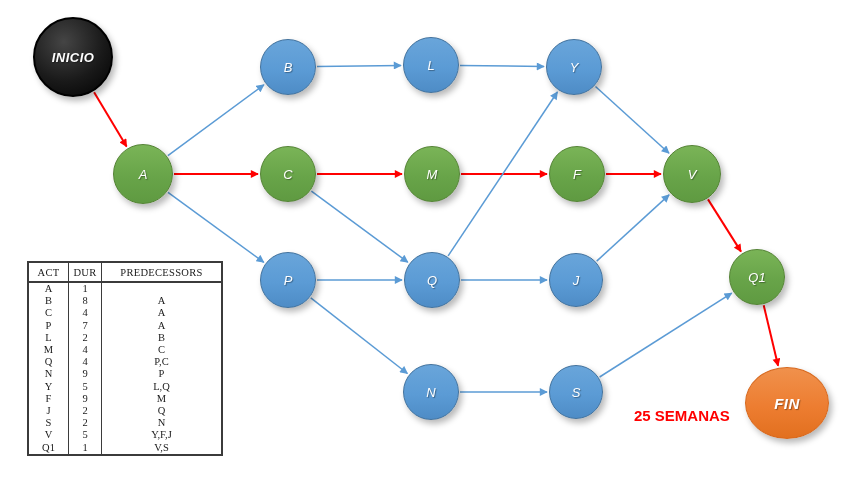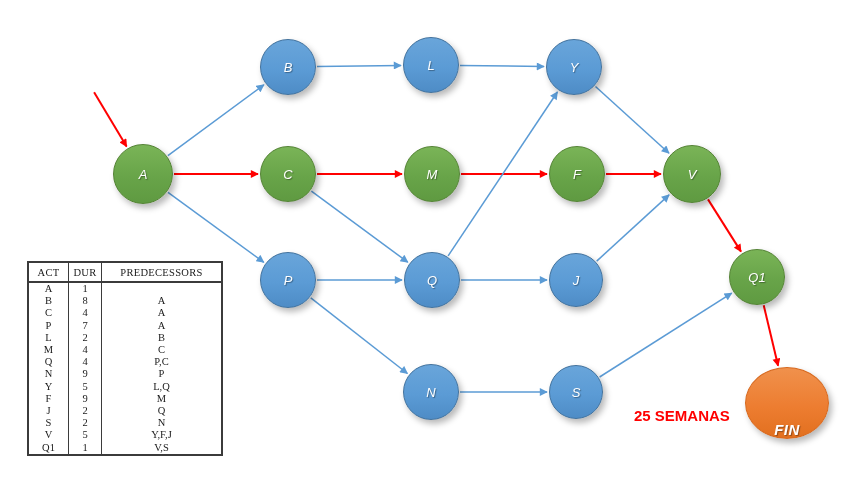--- a/index.html
+++ b/index.html
@@ -97,20 +97,23 @@
       <line x1="448.1" y1="255.9" x2="557.4" y2="92.0" stroke="#5B9BD5" stroke-width="1.5" marker-end="url(#arr-blue)"></line>
       <line x1="461.0" y1="280.0" x2="547.0" y2="280.0" stroke="#5B9BD5" stroke-width="1.5" marker-end="url(#arr-blue)"></line>
       <line x1="460.0" y1="392.0" x2="547.0" y2="392.0" stroke="#5B9BD5" stroke-width="1.5" marker-end="url(#arr-blue)"></line>
       <line x1="595.5" y1="86.5" x2="669.0" y2="153.2" stroke="#5B9BD5" stroke-width="1.5" marker-end="url(#arr-blue)"></line>
       <line x1="596.7" y1="261.1" x2="669.1" y2="194.9" stroke="#5B9BD5" stroke-width="1.5" marker-end="url(#arr-blue)"></line>
       <line x1="599.6" y1="377.0" x2="731.7" y2="293.1" stroke="#5B9BD5" stroke-width="1.5" marker-end="url(#arr-blue)"></line>
       <line x1="708.0" y1="199.4" x2="741.0" y2="251.6" stroke="#FF0000" stroke-width="2" marker-end="url(#arr-red)"></line>
       <line x1="763.7" y1="305.2" x2="778.1" y2="365.8" stroke="#FF0000" stroke-width="2" marker-end="url(#arr-red)"></line>
     </svg>
   <div id="nodes-layer">
+      <div class="node node--black node--terminal" style="left: 33px; top: 17px; width: 80px; height: 80px;">
+        <span class="node-label">INICIO</span>
+      </div>
       <div class="node node--green" style="left: 113px; top: 144px; width: 60px; height: 60px;">
         <span class="node-label">A</span>
       </div>
       <div class="node node--blue" style="left: 260px; top: 39px; width: 56px; height: 56px;">
         <span class="node-label">B</span>
       </div>
       <div class="node node--blue" style="left: 403px; top: 37px; width: 56px; height: 56px;">
         <span class="node-label">L</span>
       </div>
       <div class="node node--blue" style="left: 546px; top: 39px; width: 56px; height: 56px;">
@@ -139,21 +142,21 @@
       </div>
       <div class="node node--green" style="left: 729px; top: 249px; width: 56px; height: 56px;">
         <span class="node-label">Q1</span>
       </div>
       <div class="node node--blue" style="left: 403px; top: 364px; width: 56px; height: 56px;">
         <span class="node-label">N</span>
       </div>
       <div class="node node--blue" style="left: 549px; top: 365px; width: 54px; height: 54px;">
         <span class="node-label">S</span>
       </div>
-      <div class="node node--orange node--terminal node--fin" style="left: 745px; top: 367px; width: 84px; height: 72px; align-items: flex-end;">
+      <div class="node node--orange node--terminal node--fin" style="left: 745px; top: 367px; width: 84px; height: 72px;">
         <span class="node-label">FIN</span>
       </div>
     </div>
   <div class="annotation" id="annotation" style="left: 634px; top: 407px; color: rgb(255, 0, 0);">25 SEMANAS</div>
   <table class="act-table">
     <thead>
       <tr>
         <th class="col-act">ACT</th>
         <th class="col-dur">DUR</th>
         <th>PREDECESSORS</th>

